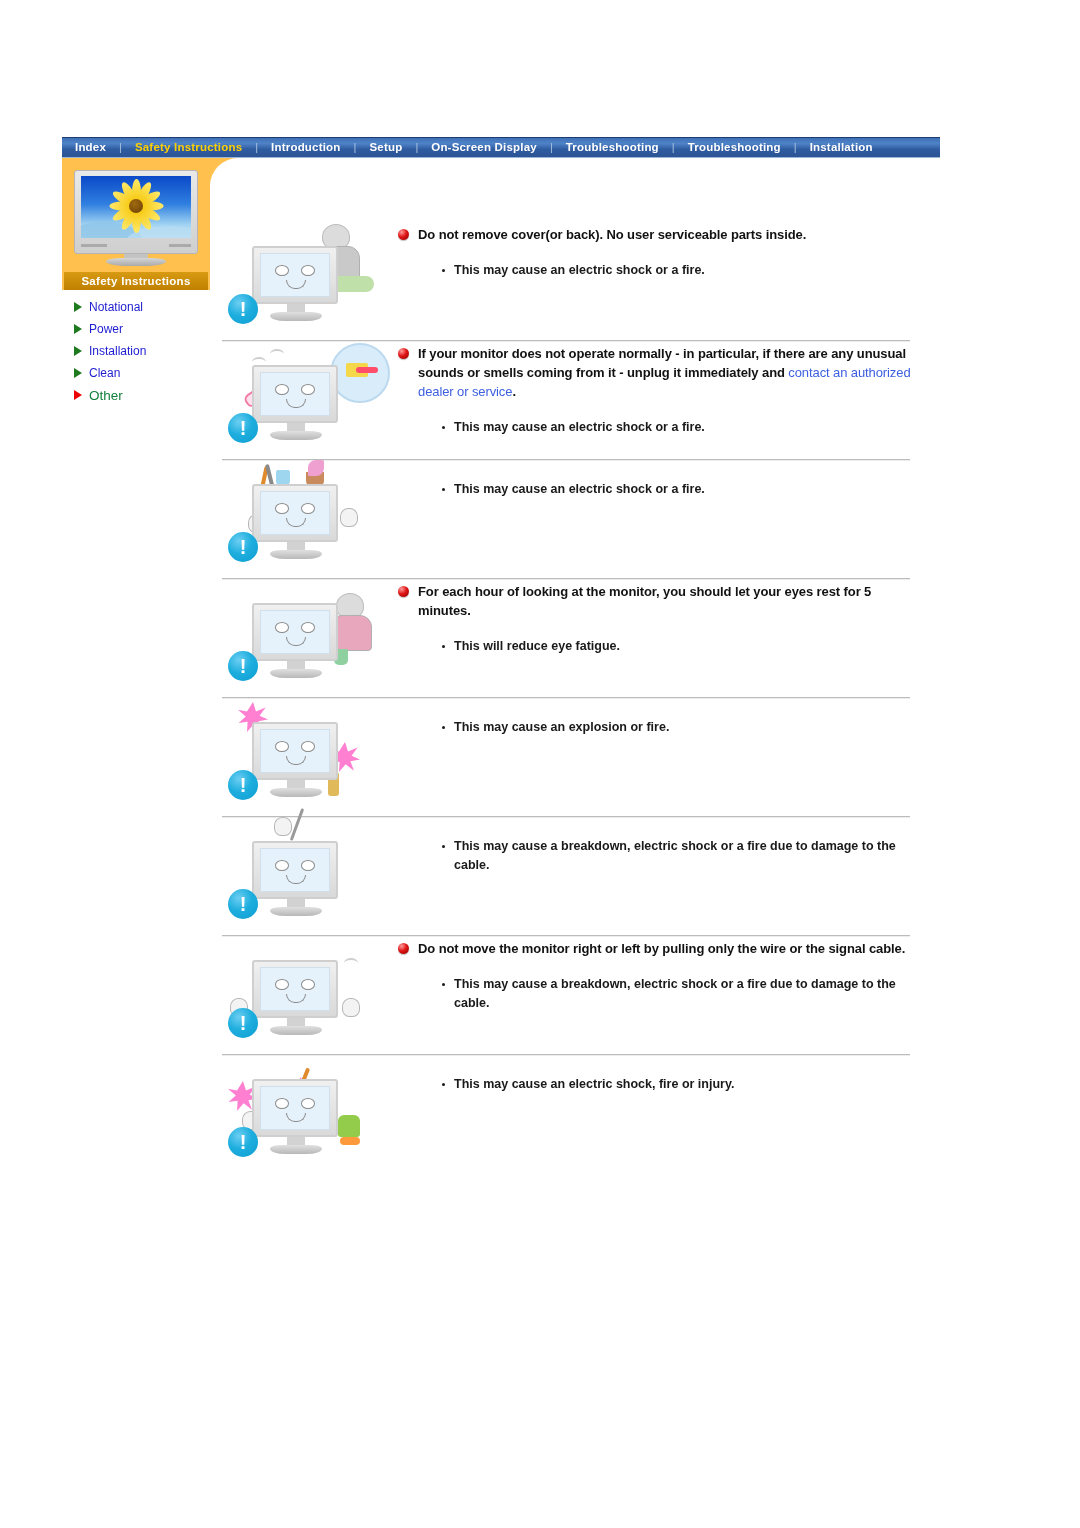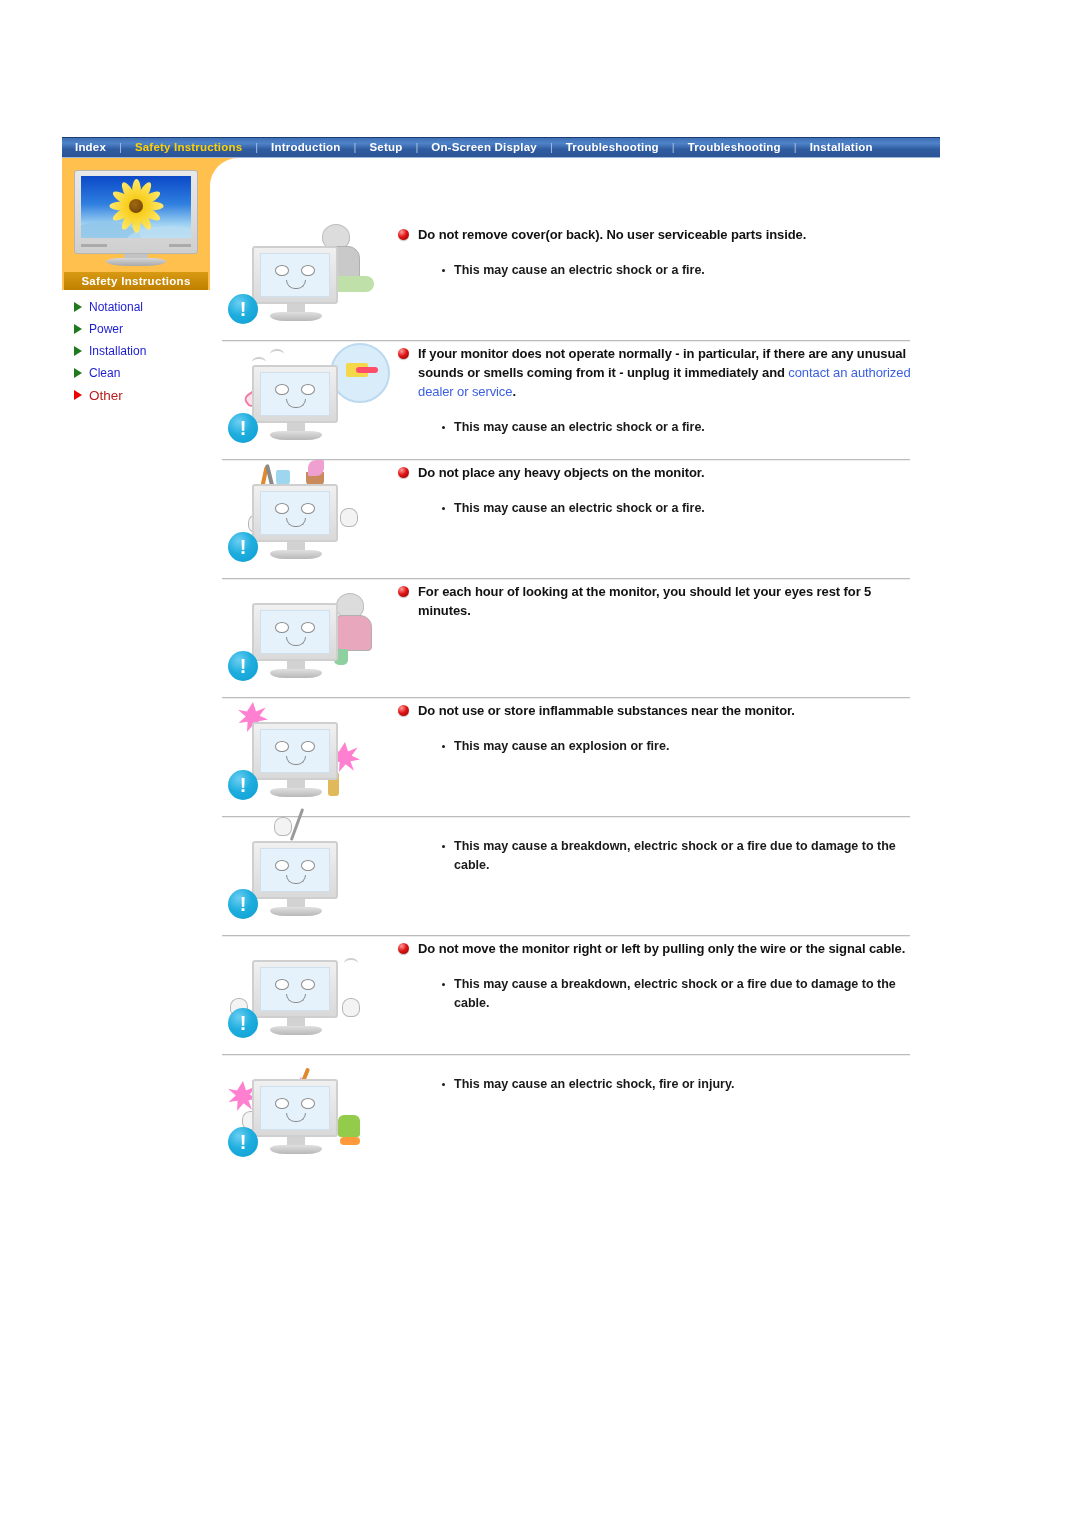--- a/index.html
+++ b/index.html
@@ -210,21 +210,21 @@
     margin-right: 7px;
     flex: 0 0 auto;
   }
   .side-item.current .tri { border-left-color: #ee0000; }
   .side-label {
     font-size: 12px;
     color: #1c1cd0;
   }
   .side-item.current .side-label {
     font-size: 13.5px;
-    color: #b91c1c;
+    color: #15803d;
   }
 
   
   #content {
     position: absolute;
     left: 222px;
     top: 222px;
     width: 690px;
   }
   .section {
@@ -656,21 +656,20 @@
               </div>
             </div>
             <div class="ci-neck"></div>
             <div class="ci-base"></div>
           </div>
           <div class="warn-icon">
             <b>!</b>
           </div>
         </div>
         <div class="textcol">
-          <div class="heading"><span class="orb"></span><span>Do not place any heavy objects on the monitor.</span></div>
           <ul class="bullets">
             <li>This may cause an electric shock or a fire.</li>
           </ul>
         </div>
       </div>
       <div class="hr"></div>
       <div class="section">
         <div class="illus">
           <span class="prop person-head" style="left:114px;top:14px"></span>
           <span class="prop person-body" style="left:108px;top:36px;background:#e9a7bd"></span>
@@ -688,20 +687,23 @@
             </div>
             <div class="ci-neck"></div>
             <div class="ci-base"></div>
           </div>
           <div class="warn-icon">
             <b>!</b>
           </div>
         </div>
         <div class="textcol">
           <div class="heading"><span class="orb"></span><span>For each hour of looking at the monitor, you should let your eyes rest for 5 minutes.</span></div>
+          <ul class="bullets">
+            <li>This will reduce eye fatigue.</li>
+          </ul>
         </div>
       </div>
       <div class="hr"></div>
       <div class="section">
         <div class="illus">
           <span class="prop spark" style="left:16px;top:4px"></span>
           <span class="prop spark" style="left:108px;top:44px"></span>
           <span class="prop bottle" style="left:44px;top:32px"></span>
           <span class="prop bottle" style="left:106px;top:74px;background:#e0b95a"></span>
           <span class="prop hand" style="left:96px;top:46px"></span>
@@ -716,21 +718,20 @@
               </div>
             </div>
             <div class="ci-neck"></div>
             <div class="ci-base"></div>
           </div>
           <div class="warn-icon">
             <b>!</b>
           </div>
         </div>
         <div class="textcol">
-          <div class="heading"><span class="orb"></span><span>Do not use or store inflammable substances near the monitor.</span></div>
           <ul class="bullets">
             <li>This may cause an explosion or fire.</li>
           </ul>
         </div>
       </div>
       <div class="hr"></div>
       <div class="section">
         <div class="illus">
           <span class="prop cable" style="left:58px;top:6px;transform:rotate(-70deg)"></span>
           <span class="prop hand" style="left:52px;top:0px"></span>

